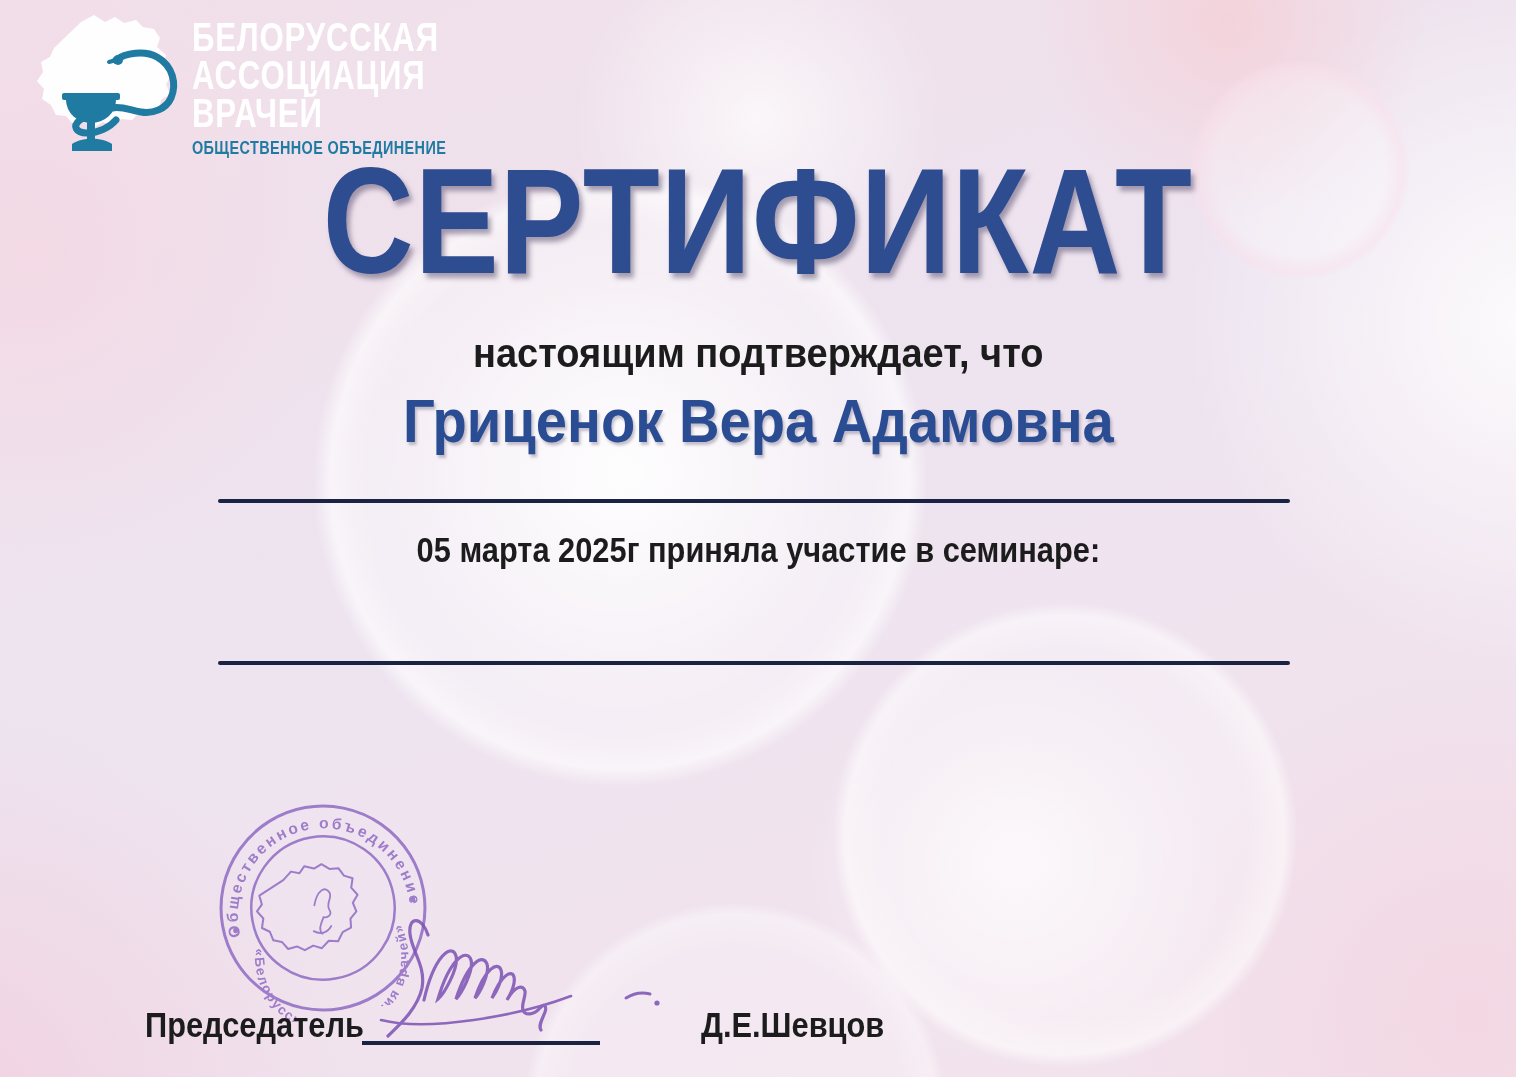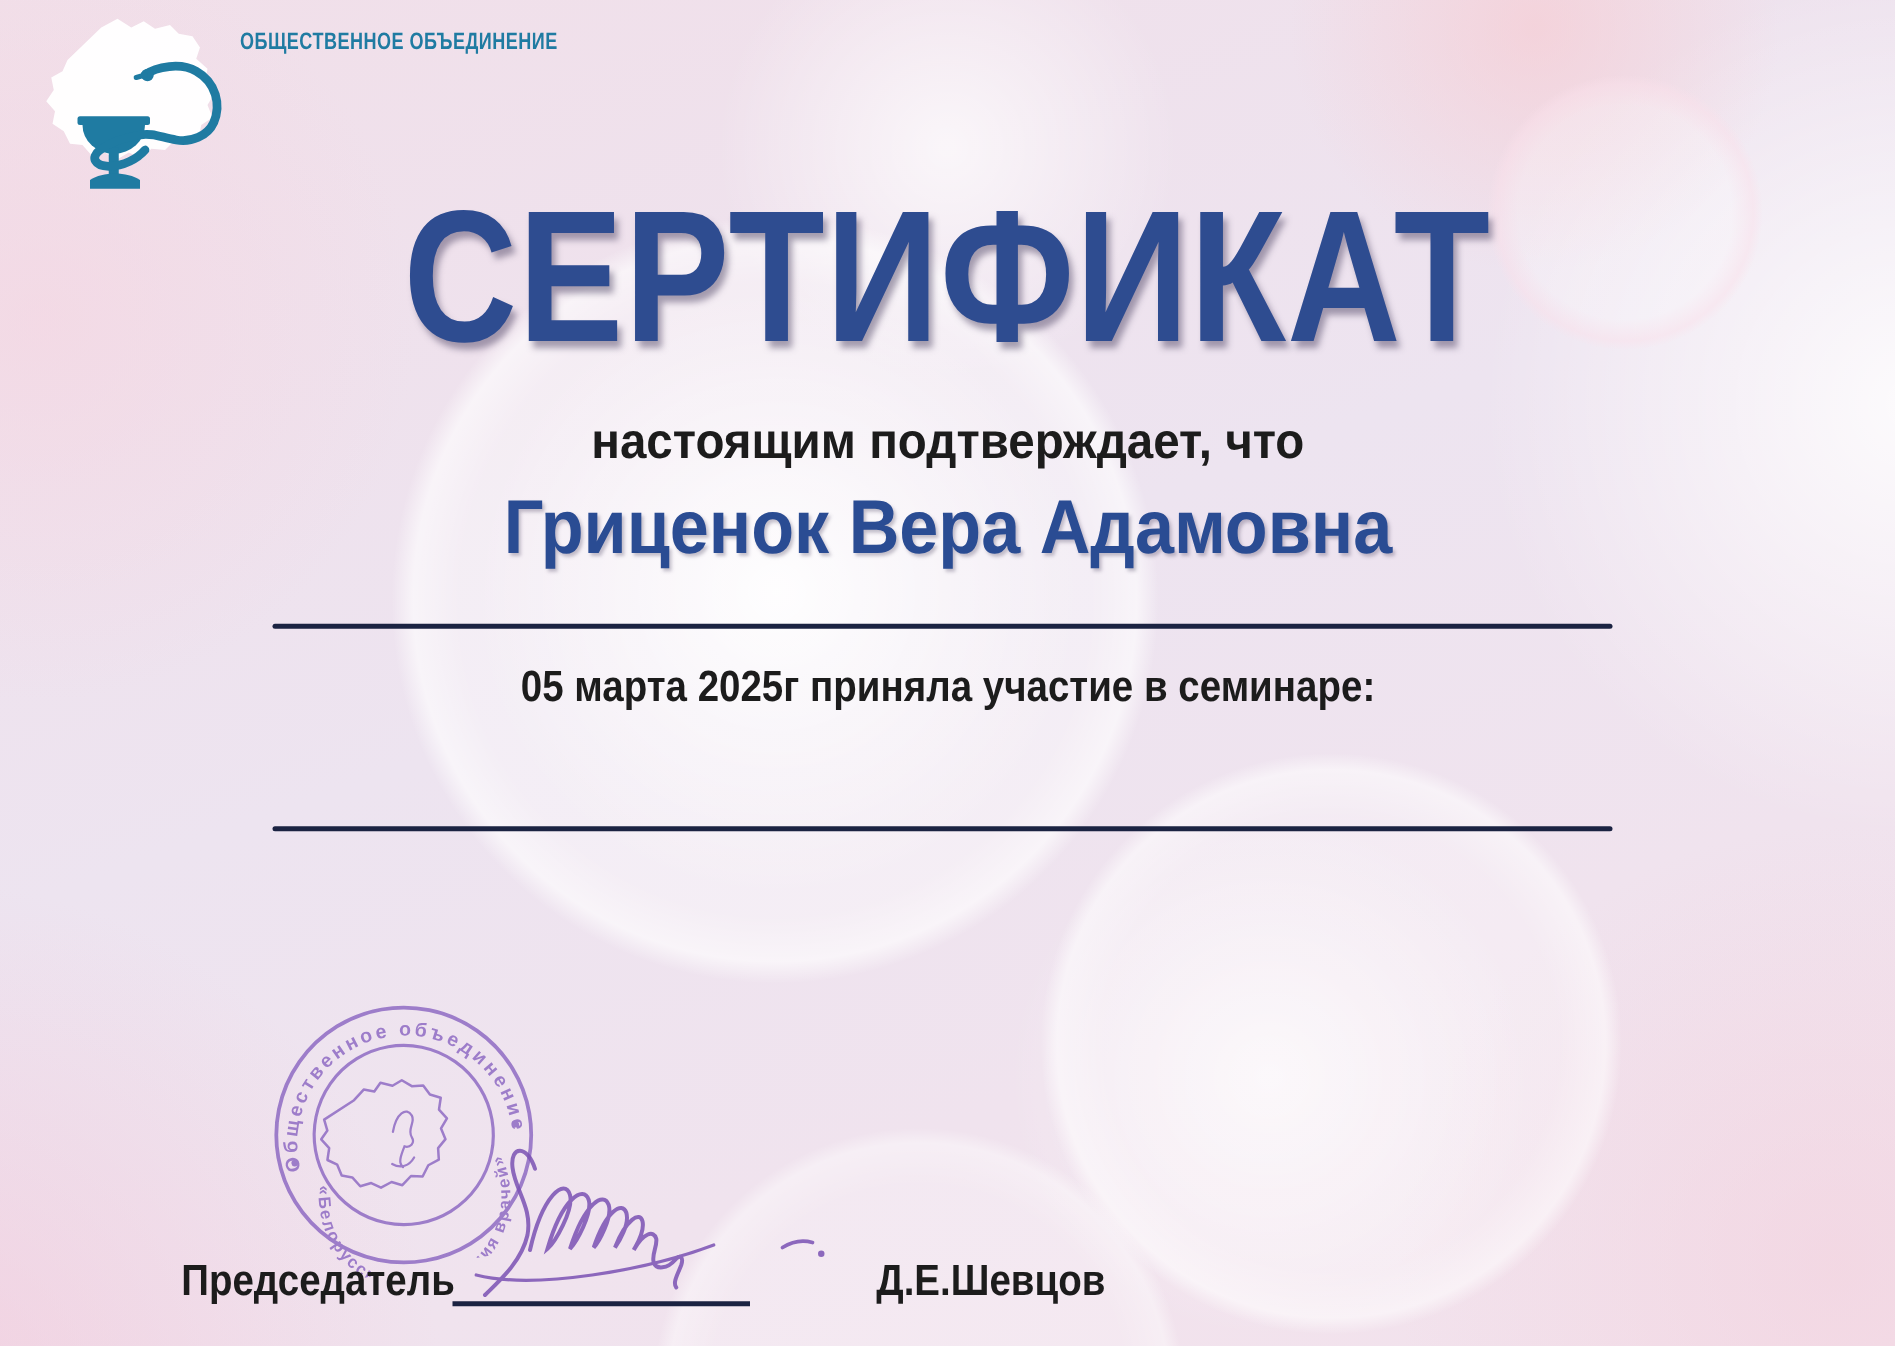--- a/index.html
+++ b/index.html
@@ -112,20 +112,25 @@
       <rect x="36" y="85" width="58" height="7" rx="2"></rect>
       <path d="M40 92 A 25 23 0 0 0 90 92 Z"></path>
       <rect x="61" y="110" width="8" height="26"></rect>
       <path d="M46 136 C 56 129, 76 129, 86 136 L 86 143 L 46 143 Z"></path>
       <path fill="none" stroke="var(--logo-teal)" stroke-width="7" stroke-linecap="round" d="M90 52 C 99 45, 119 42, 131 49 C 147 58, 151 76, 145 90 C 140 101, 127 106, 115 104 C 103 102, 96 98, 86 100 C 74 102, 62 106, 54 112 C 46 118, 50 125, 61 125 C 73 125, 84 119, 90 112"></path>
       <circle cx="92" cy="52" r="5"></circle>
       <path fill="none" stroke="var(--logo-teal)" stroke-width="4" stroke-linecap="round" d="M90 52 l-7 2"></path>
     </g>
   </svg>
   <div class="logo-text">
+    <div class="org-name">
+      <div><span>БЕЛОРУССКАЯ</span></div>
+      <div><span>АССОЦИАЦИЯ</span></div>
+      <div><span>ВРАЧЕЙ</span></div>
+    </div>
     <div class="org-type">
       <span>ОБЩЕСТВЕННОЕ ОБЪЕДИНЕНИЕ</span>
     </div>
   </div>
 
   <h1 class="centered cert-title"><span class="cond">СЕРТИФИКАТ</span></h1>
 
   <div class="centered confirm-line"><span class="cond9">настоящим подтверждает, что</span></div>
 
   <h2 class="centered recipient"><span class="cond9">Гриценок Вера Адамовна</span></h2>

